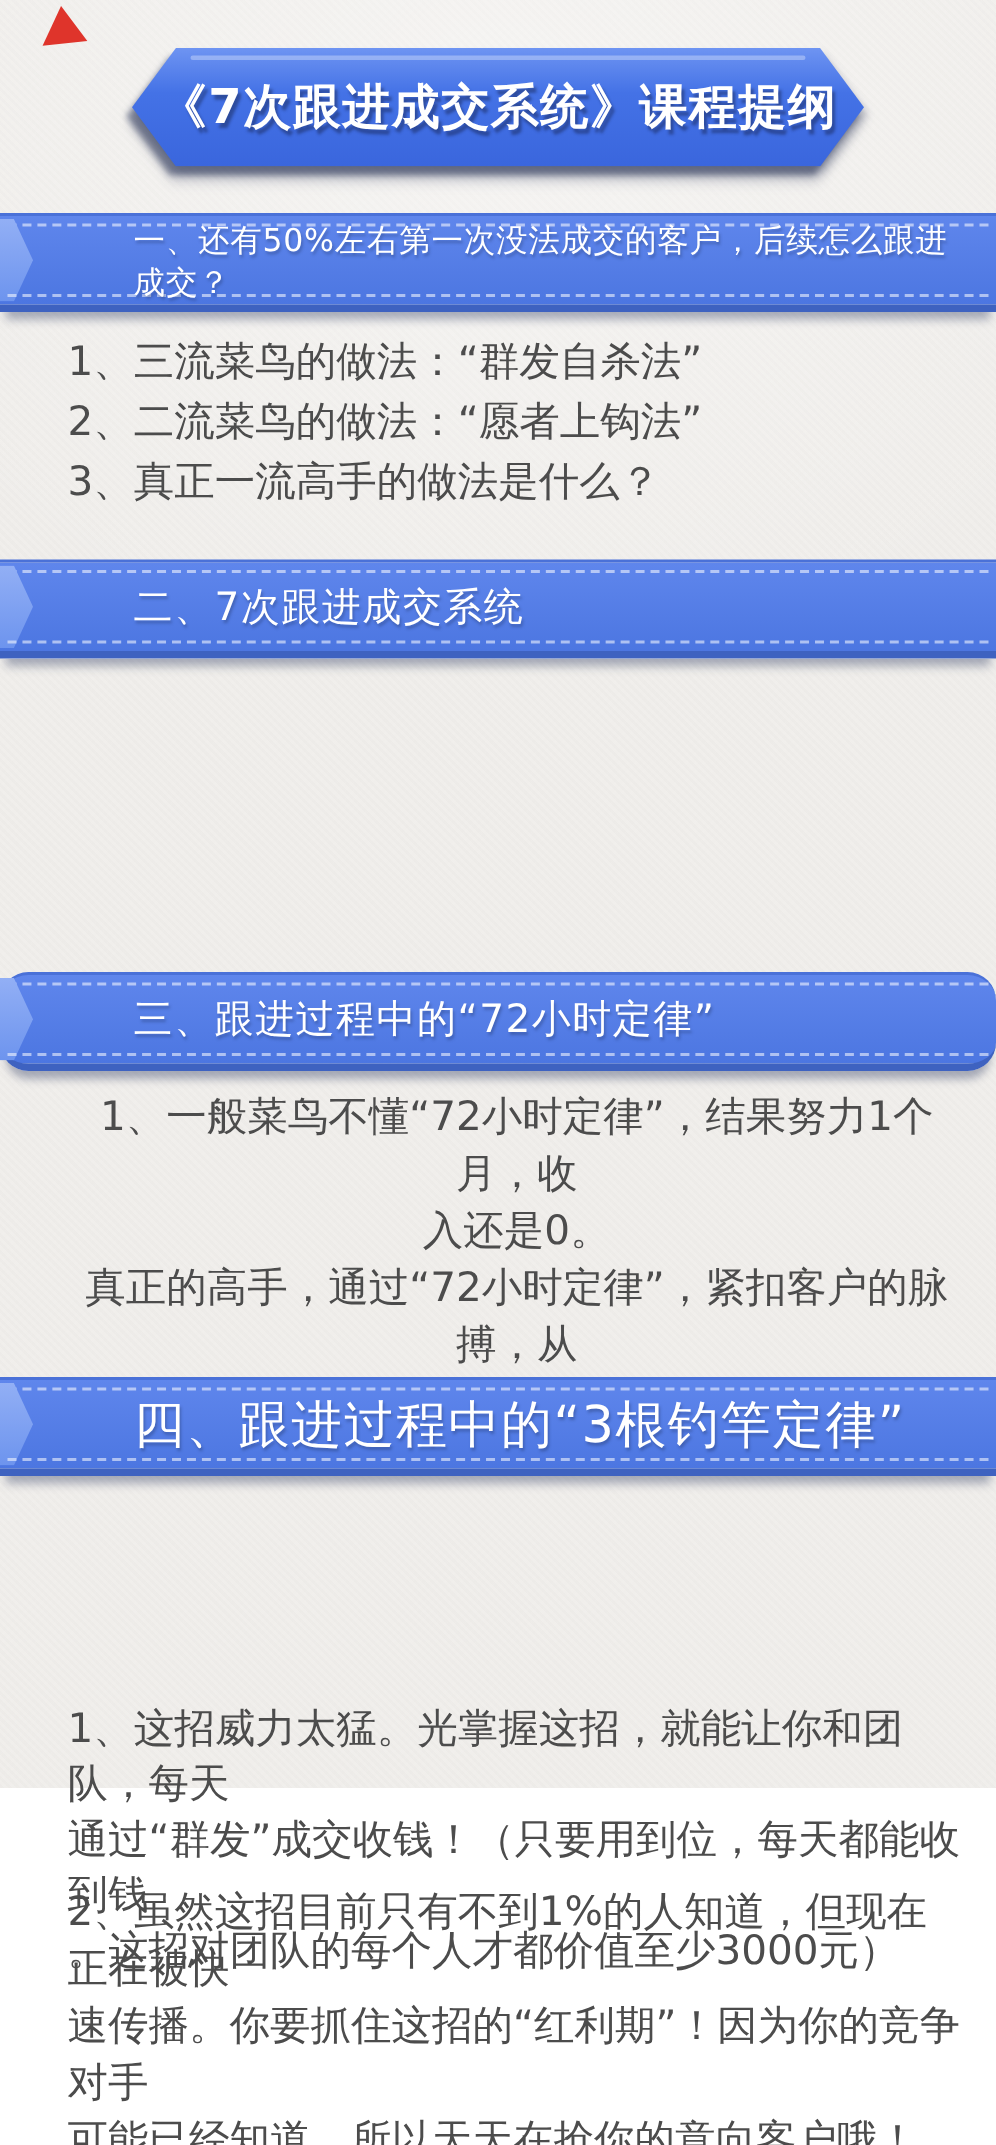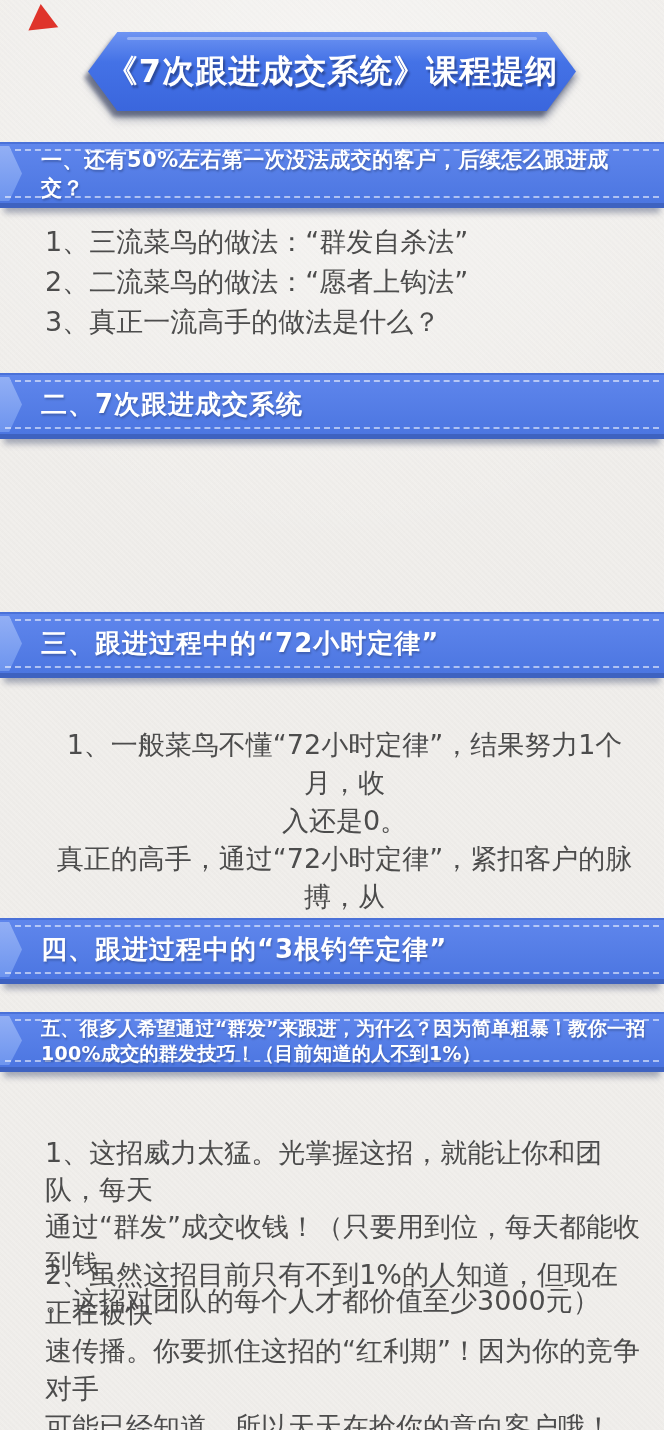--- a/index.html
+++ b/index.html
@@ -3,21 +3,21 @@
 <meta charset="utf-8">
 <style>
   html, body { margin: 0; padding: 0; }
   body {
     width: 664px; height: 1430px;
     font-family: "DejaVu Sans", "Liberation Sans", sans-serif;
     overflow: hidden;
   }
   .page {
     position: relative;
-    width: 664px; height: 1430px;
+    width: 664px; height: 1192px;
     background-color: #f0eeeb;
     background-image:
       radial-gradient(120% 55% at 50% 6%, rgba(255,255,255,0.40), rgba(255,255,255,0) 60%),
       repeating-linear-gradient(45deg, rgba(0,0,0,0.013) 0 2px, rgba(0,0,0,0) 2px 4px),
       repeating-linear-gradient(-45deg, rgba(255,255,255,0.035) 0 2px, rgba(255,255,255,0) 2px 4px);
   }
 
   
   .corner-triangle {
     position: absolute; left: 27px; top: 4px;
@@ -66,28 +66,28 @@
   }
   .bar::before { top: 5px; }
   .bar::after  { bottom: 5px; }
   .bar .chev {
     position: absolute; left: 0; top: 2px; bottom: 2px; width: 22px;
     background: linear-gradient(180deg, #92aff5, #6d94ee);
     clip-path: polygon(0 0, 42% 0, 100% 50%, 42% 100%, 0 100%);
   }
   .bar .bar-text {
     position: relative; z-index: 1;
-    color: #ffffff; font-weight: bold;
-    padding-left: 41px; padding-right: 18px;
+    color: #ffffff; font-weight: normal;
+    padding-left: 89px; padding-right: 18px;
     text-shadow: 1px 2px 2px rgba(30,45,90,0.35);
   }
   .bar1 { top: 142px;  height: 59px; }  .bar1 .bar-text { font-size: 21px; letter-spacing: 0.5px; }
   .bar2 { top: 373px;  height: 59px; }  .bar2 .bar-text { font-size: 26px; letter-spacing: 1px; }
-  .bar3 { top: 612px;  height: 59px; }  .bar3 .bar-text { font-size: 26px; letter-spacing: 1px; }
-  .bar4 { top: 918px;  height: 59px; }  .bar4 .bar-text { font-size: 26px; letter-spacing: 1px; }
+  .bar3 { top: 648px;  height: 59px; border-radius: 19px; }  .bar3 .bar-text { font-size: 26px; letter-spacing: 1px; }
+  .bar4 { top: 918px;  height: 59px; }  .bar4 .bar-text { font-size: 34px; letter-spacing: 1px; }
   .bar5 { top: 1012px; height: 53px; }  .bar5 .bar-text { font-size: 19px; line-height: 25px; letter-spacing: 0.3px; }
 
   
   .body-text {
     position: absolute; left: 45px; right: 20px;
     color: #4c4c4c; font-size: 27px; font-weight: 400;
     line-height: 40px; white-space: pre-line;
   }
   .s1-body  { top: 222px;  line-height: 40px; }
   .s2-body  { top: 455px;  line-height: 39px; }
@@ -128,24 +128,20 @@
   <div class="body-text s3-body">1、一般菜鸟不懂“72小时定律”，结果努力1个月，收
 入还是0。
 真正的高手，通过“72小时定律”，紧扣客户的脉搏，从
 而每天都在收钱！</div>
 
   <div class="bar bar4">
     <span class="chev"></span>
     <span class="bar-text">四、跟进过程中的“3根钓竿定律”</span>
   </div>
 
-  <div class="bar bar5">
-    <span class="chev"></span>
-    <span class="bar-text">五、很多人希望通过“群发”来跟进，为什么？因为简单粗暴！教你一招100%成交的群发技巧！（目前知道的人不到1%）</span>
-  </div>
   <div class="body-text s5-body1">1、这招威力太猛。光掌握这招，就能让你和团队，每天
 通过“群发”成交收钱！（只要用到位，每天都能收到钱
 。这招对团队的每个人才都价值至少3000元）</div>
   <div class="body-text s5-body2">2、虽然这招目前只有不到1%的人知道，但现在正在被快
 速传播。你要抓住这招的“红利期”！因为你的竞争对手
 可能已经知道，所以天天在抢你的意向客户哦！</div>
 
 </div>
 
 </body></html>

